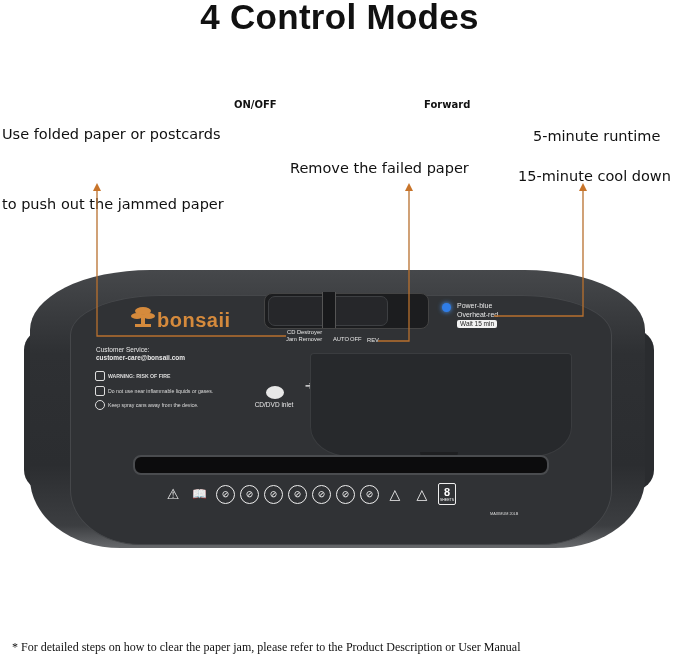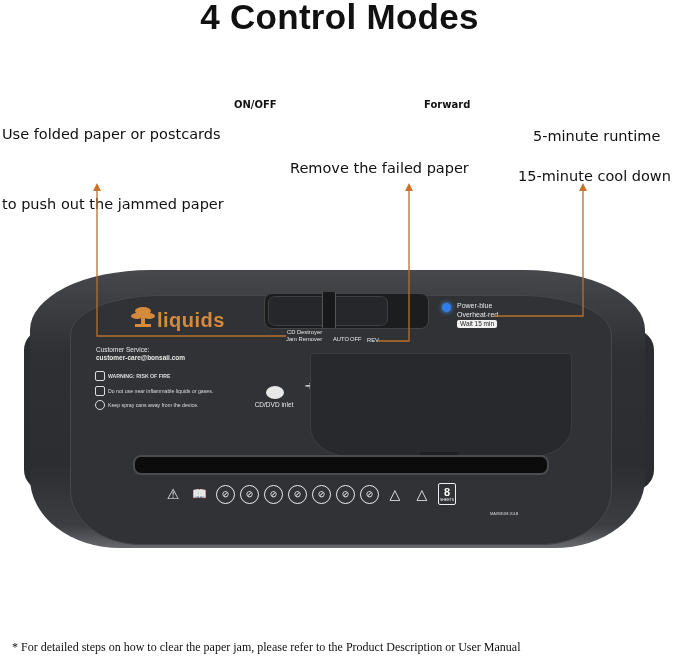--- a/index.html
+++ b/index.html
@@ -77,21 +77,21 @@
 <div class="abs ledtxt" style="left:457px;top:311px;">Overheat-red</div>
 <div class="abs waitbox">Wait 15 min</div>
 
 <svg class="abs" style="left:130px;top:305px;" width="26" height="24" viewBox="0 0 26 24">
   <ellipse cx="13" cy="6" rx="8" ry="4" fill="#d58a3c"></ellipse>
   <ellipse cx="7" cy="11" rx="6" ry="3" fill="#d58a3c"></ellipse>
   <ellipse cx="19" cy="11" rx="6" ry="3" fill="#d58a3c"></ellipse>
   <rect x="11" y="10" width="4" height="10" fill="#d58a3c"></rect>
   <rect x="5" y="19" width="16" height="3" fill="#d58a3c"></rect>
 </svg>
-<div class="abs brand" style="left:157px;">liquids</div>
+<div class="abs brand" style="left:157px;">bonsaii</div>
 
 <div class="abs svc">
   <div>Customer Service:</div>
   <div style="font-weight:bold;">customer-care@bonsaii.com</div>
 </div>
 
 <div class="abs warn" style="top:371px;font-weight:bold;">
     <span class="ic"></span>
     <span>WARNING: RISK OF FIRE</span>
   </div>

